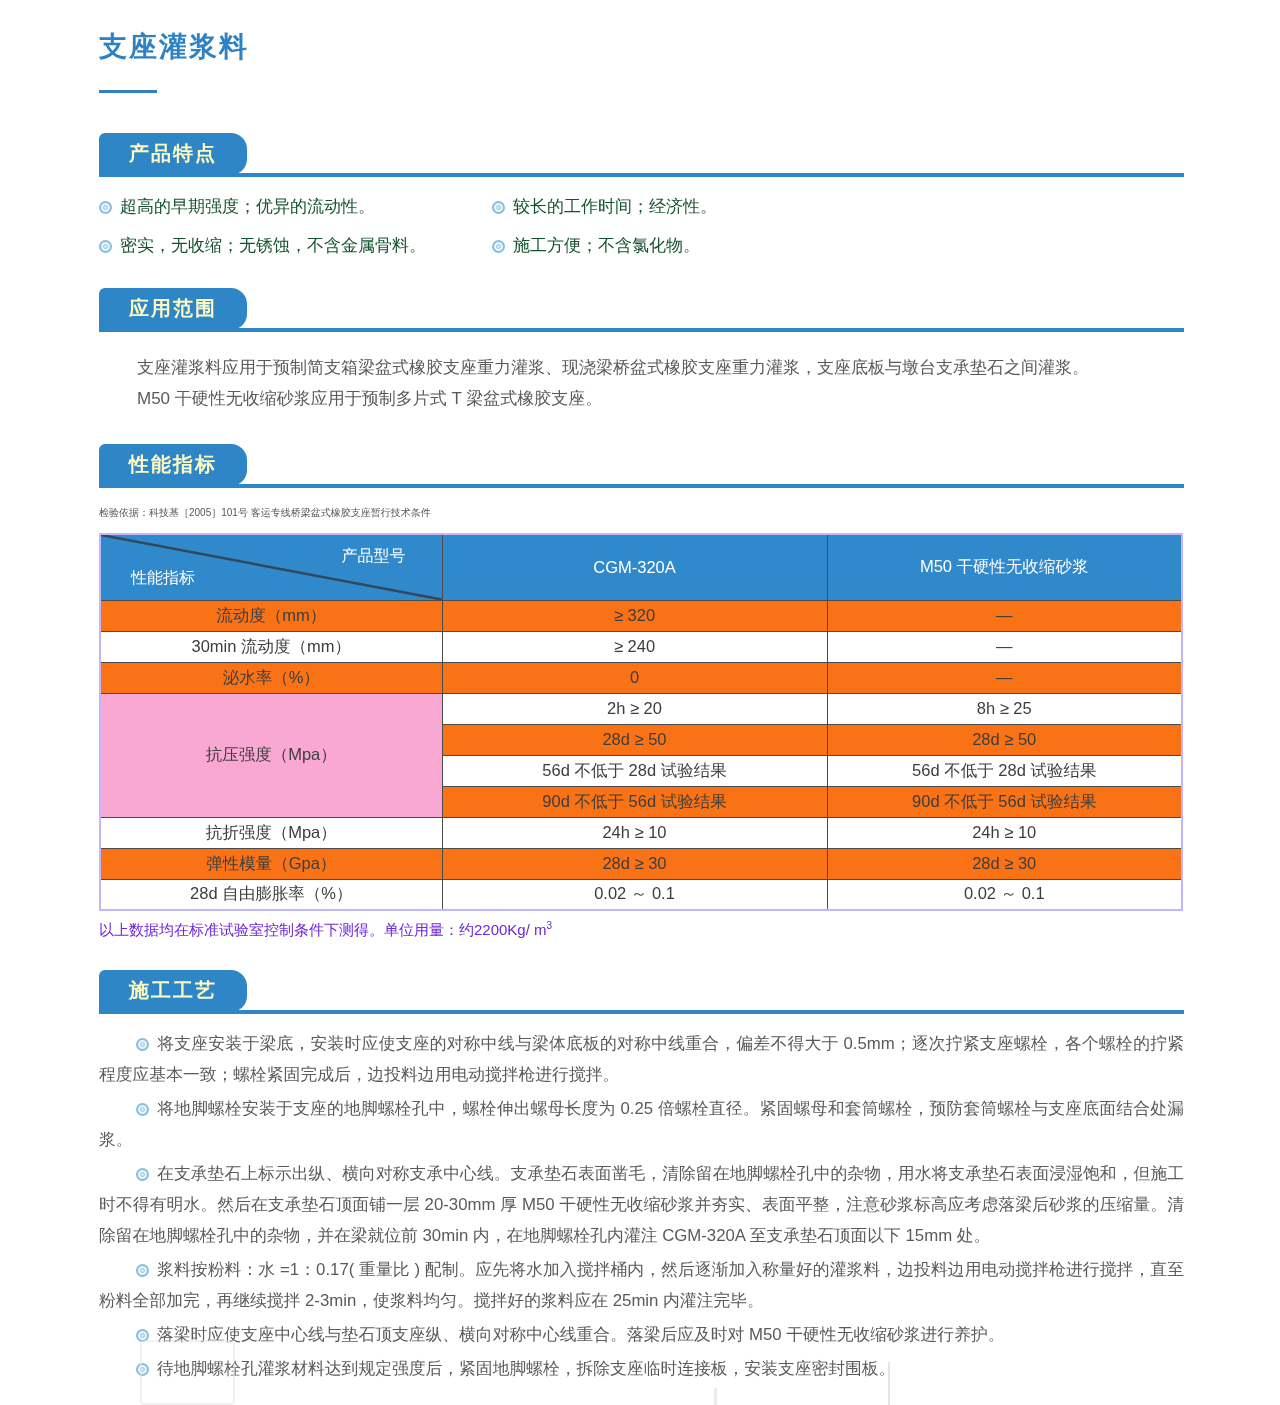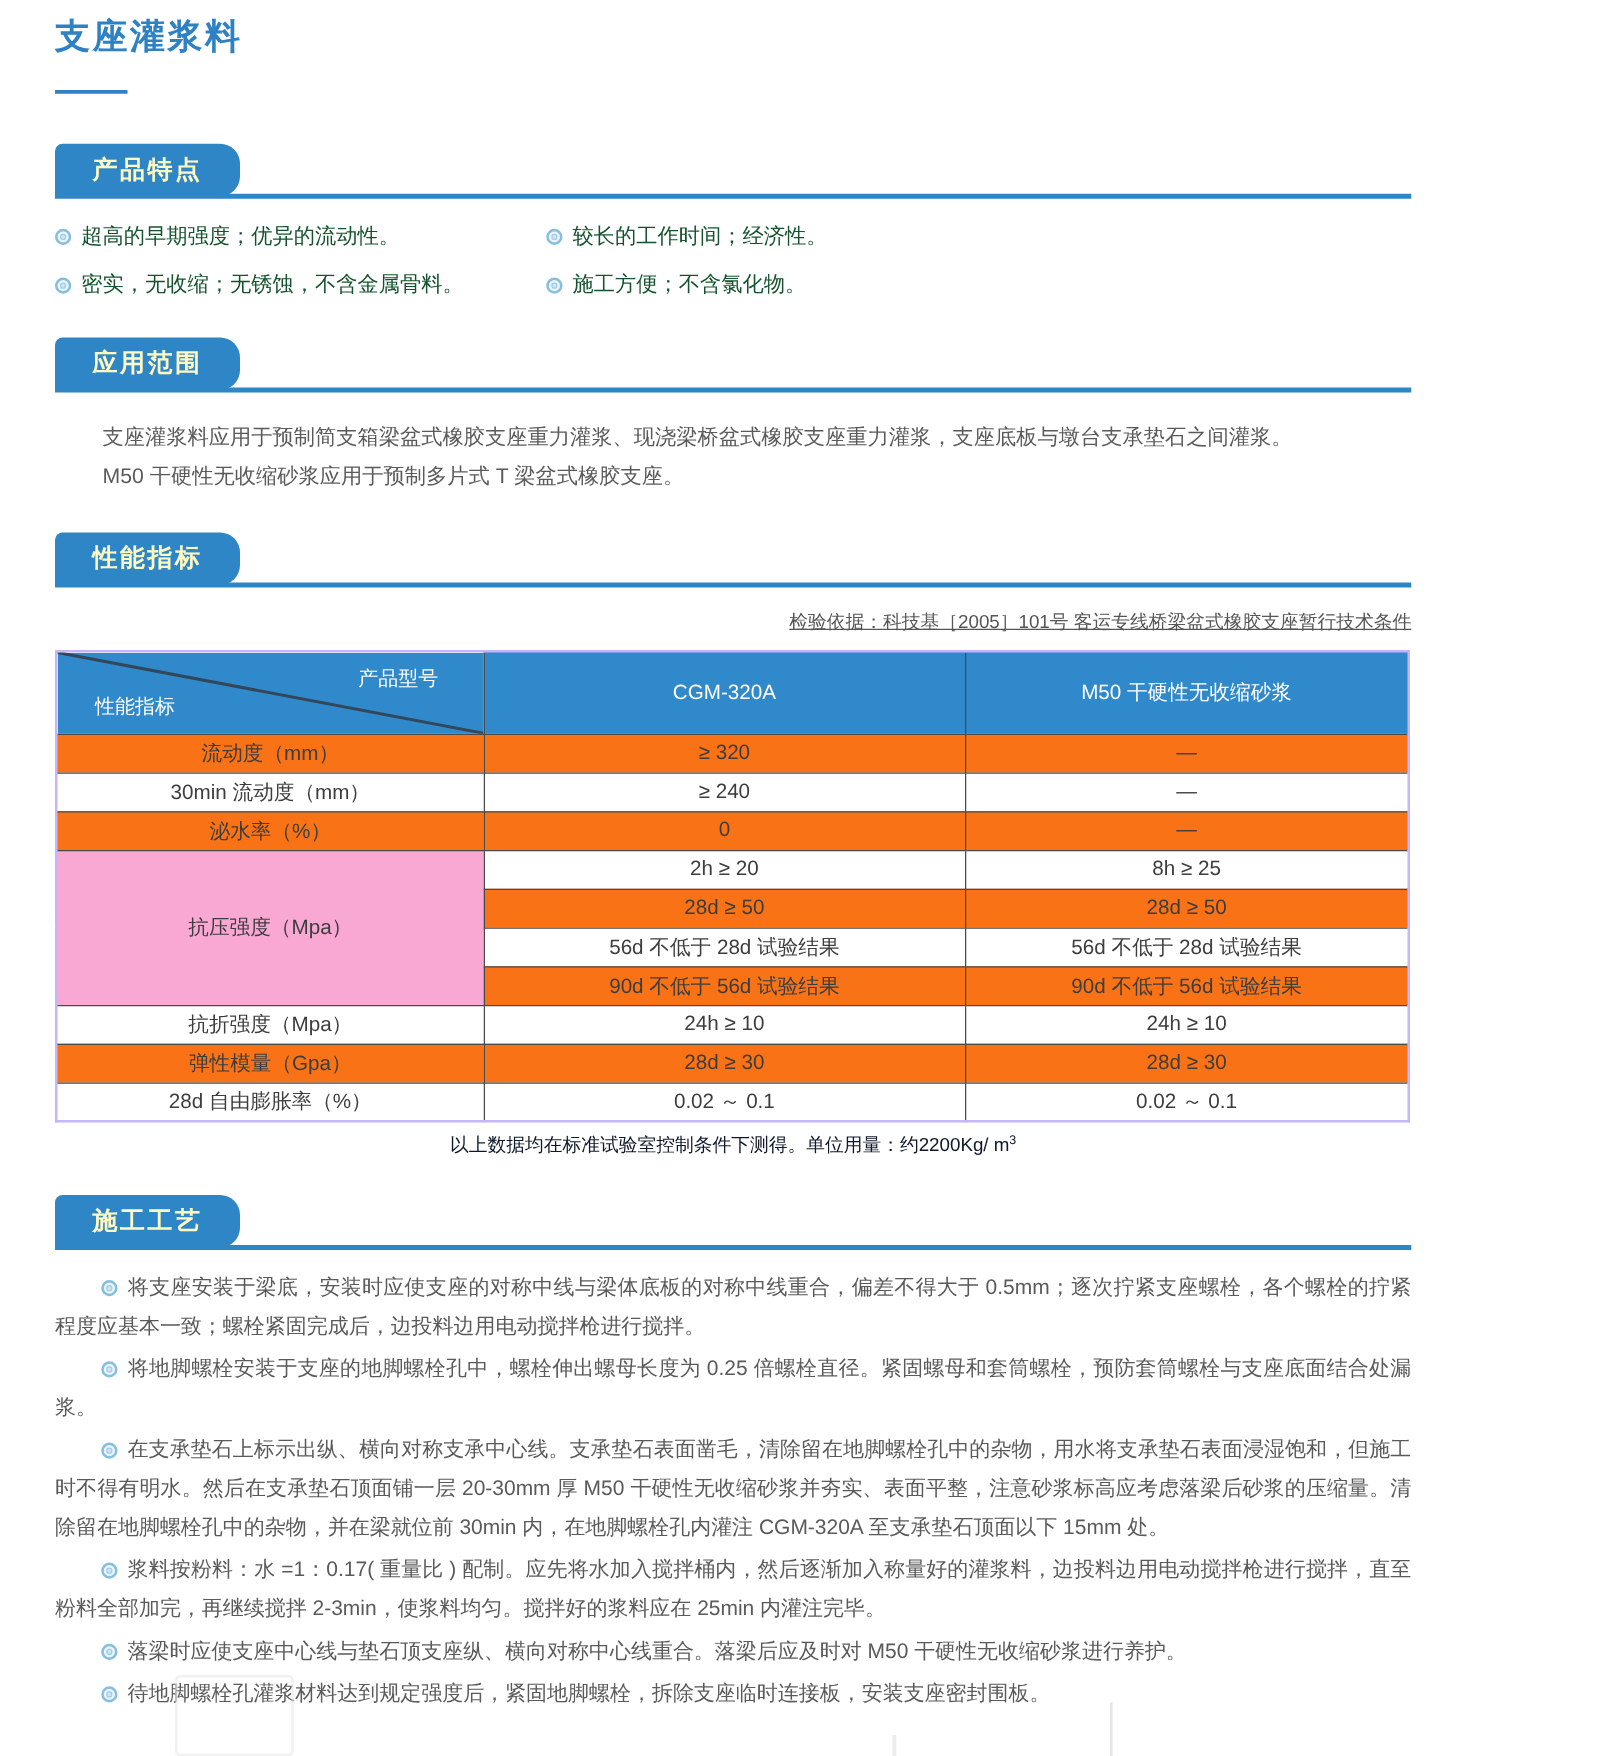--- a/index.html
+++ b/index.html
@@ -2,21 +2,21 @@
 <html><head>
 <meta charset="utf-8">
 <style>
   * { margin:0; padding:0; box-sizing:border-box; }
   html,body { background:#ffffff; }
   body {
     width:1280px; height:1405px;
     font-family:"Liberation Sans","DejaVu Sans",sans-serif;
     color:#595959; position:relative; overflow:hidden;
   }
-  .page { width:1085px; margin-left:44px; padding-top:10px; position:relative; }
+  .page { width:1085px; margin-left:99px; padding-top:28px; position:relative; }
 
   
   .page-title { color:#2e82c4; font-size:28px; font-weight:bold; letter-spacing:2px; }
   .title-underline { width:58px; height:3px; background:#2e82c4; margin-top:24px; }
 
   
   .section-header { position:relative; }
   .section-tab {
     display:inline-block; background:#2e86c6; color:#fef9c3;
     font-size:20px; font-weight:bold; letter-spacing:2px;
@@ -41,33 +41,33 @@
     margin-top:18px; display:grid; grid-template-columns:393px 1fr;
     row-gap:15px; font-size:17px; color:#14532d;
   }
   .feat { line-height:24px; }
 
   
   .app-text { margin-top:20px; padding-left:38px; padding-right:14px;
     font-size:17px; line-height:31px; color:#5a5a5a; }
 
   
-  .basis-line { margin-top:18px; text-align:right; font-size:15px; color:#565656;text-decoration:underline; }
+  .basis-line { margin-top:18px; text-align:left; font-size:10px; color:#565656; }
   table.perf { border-collapse:collapse; width:1082px; margin-top:13px;
     border:2px solid #c4b5fd; font-size:16.5px; color:#3d3d3d; table-layout:fixed; }
   table.perf td, table.perf th { border:1px solid #4a4a4a; text-align:center; height:31px; padding:0 6px; }
   table.perf thead th { background:#3089cb; color:#ffffff; font-weight:normal; height:66px; font-size:16.5px; }
   th.diag { position:relative; padding:0; }
   .diag-svg { position:absolute; left:0; top:0; width:100%; height:100%; }
   .diag-top { position:absolute; top:11px; right:36px; font-size:16px; }
   .diag-bottom { position:absolute; bottom:11px; left:30px; font-size:16px; }
   tr.shade td { background:#f97316; }
   td.span-label { background:#f9a8d4; }
 
-  .footnote { margin-top:9px; font-size:15px; color:#0f172a;text-align:center; }
+  .footnote { margin-top:9px; font-size:15px; color:#6d28d9; }
   .footnote sup { font-size:10px; }
 
   
   .proc-wrap { margin-top:14px; }
   .proc { font-size:16.8px; line-height:31px; color:#5a5a5a;
     text-indent:37px; text-align:justify; margin-bottom:3px; }
 
   
   .sec-features { margin-top:40px; }
   .sec-application { margin-top:30px; }

